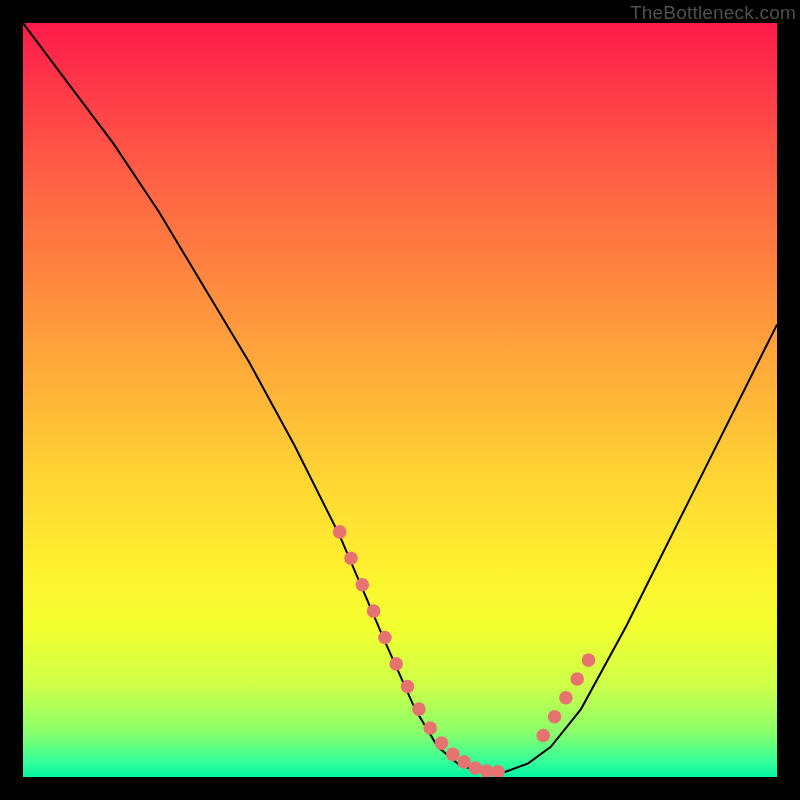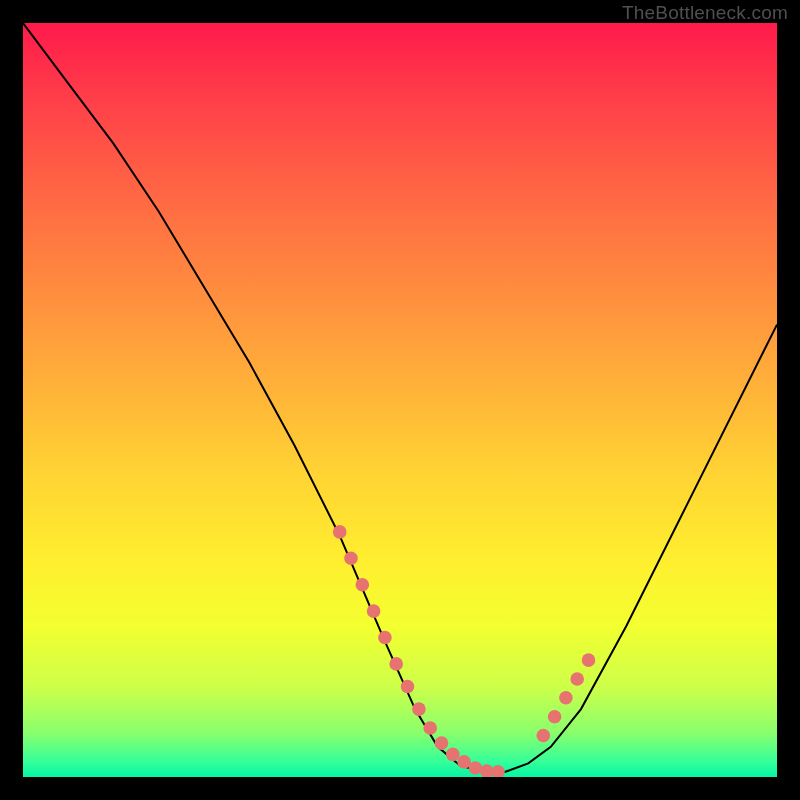--- a/index.html
+++ b/index.html
@@ -38,21 +38,21 @@
       #cdff49 88%,
       #8bff6b 94%,
       #34ff9a 98%,
       #04f5a3 100%
     );
   }
 
   .watermark {
     position: absolute;
     top: 2px;
-    right: 12px;
+    right: 4px;
     color: #4f4f4f;
     font-size: 19px;
     font-weight: 500;
     letter-spacing: 0.2px;
   }
 
   svg.curve-layer {
     position: absolute;
     left: 0;
     top: 0;

